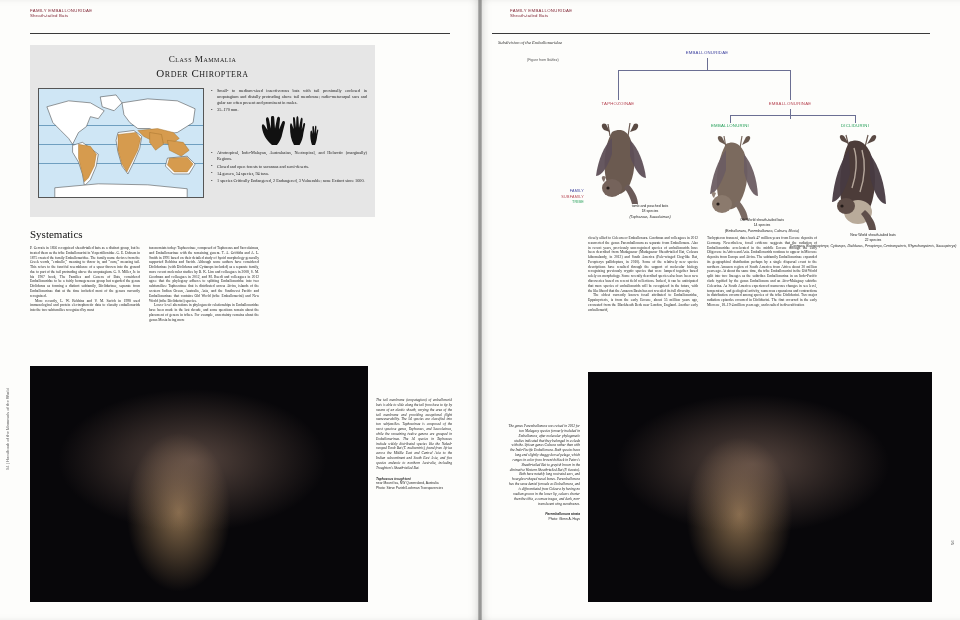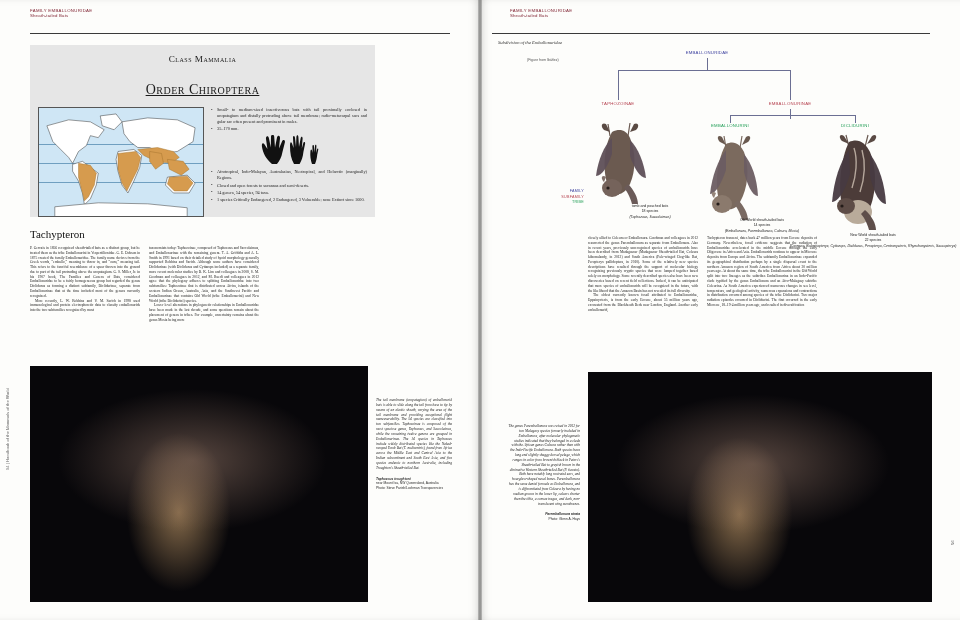--- a/index.html
+++ b/index.html
@@ -40,21 +40,21 @@
   .headerbox {
     position: absolute; left: 30px; top: 45px;
     width: 345px; height: 172px;
     background: #e6e6e6;
   }
   .hb-class, .hb-order {
     text-align: center; color: #1a1a1a;
     font-variant: small-caps; letter-spacing: .5px;
   }
   .hb-class { margin-top: 9px; font-size: 9.2px; }
-  .hb-order { margin-top: 18px; font-size: 14px; text-decoration: underline; }
+  .hb-order { margin-top: 3px; font-size: 11px; }
   .hb-family {
     text-align: center; margin-top: 7px;
     font-size: 13.2px; color: #111; letter-spacing: .1px;
   }
   .hb-body { display: flex; margin-top: 9px; padding: 0 8px; }
   .map {
     width: 166px; height: 110px; position: relative;
     background: #cfe6f5; border: 0.7px solid #555;
     overflow: hidden; flex: 0 0 auto;
   }
@@ -243,21 +243,21 @@
           <ul class="factlist lower">
             <li>Afrotropical, Indo-Malayan, Australasian, Neotropical, and Holarctic (marginally) Regions.</li>
             <li>Closed and open forests to savannas and semi-deserts.</li>
             <li>14 genera, 54 species, 94 taxa.</li>
             <li>1 species Critically Endangered, 2 Endangered, 3 Vulnerable; none Extinct since 1600.</li>
           </ul>
         </div>
       </div>
     </div>
 
-    <div class="sect-title">Tachypteron</div>
+    <div class="sect-title">Systematics</div>
 
     <div class="cols" style="left:30px;">
       <div class="col">
         <p>P. Gervais in 1856 recognized sheath-tailed bats as a distinct group, but he treated them as the tribe Emballonurini in Vespertilionidae. G. E. Dobson in 1875 created the family Emballonuridae. The family name derives from the Greek words, “emballo,” meaning to throw in, and “oura,” meaning tail. This refers to the fanciful resemblance of a spear thrown into the ground due to part of the tail protruding above the uropatagium. G. S. Miller, Jr. in his 1907 book, The Families and Genera of Bats, considered Emballonuridae to be a fairly homogeneous group but regarded the genus Diclidurus as forming a distinct subfamily, Diclidurinae, separate from Emballonurinae that at the time included most of the genera currently recognized.</p>
         <p>More recently, L. W. Robbins and V. M. Sarich in 1998 used immunological and protein electrophoretic data to classify emballonurids into the two subfamilies recognized by most</p>
       </div>
       <div class="col">
         <p>taxonomists today: Taphozoinae, composed of Taphozous and Saccolaimus, and Emballonurinae with the remaining genera. T. A. Griffiths and A. L. Smith in 1991 based on their detailed study of hyoid morphology generally supported Robbins and Sarich. Although some authors have considered Diclidurinae (with Diclidurus and Cyttarops included) as a separate family, more recent molecular studies by B. K. Lim and colleagues in 2008, S. M. Goodman and colleagues in 2012, and M. Ruedi and colleagues in 2012 agree that the phylogeny adheres to splitting Emballonuridae into two subfamilies: Taphozoinae that is distributed across Africa, islands of the western Indian Ocean, Australia, Asia, and the Southwest Pacific and Emballonurinae that contains Old World (tribe Emballonurini) and New World (tribe Diclidurini) species.</p>
         <p>Lower level alterations in phylogenetic relationships in Emballonuridae have been made in the last decade, and some questions remain about the placement of genera in tribes. For example, uncertainty remains about the genus Mosia being more</p>
       </div>

